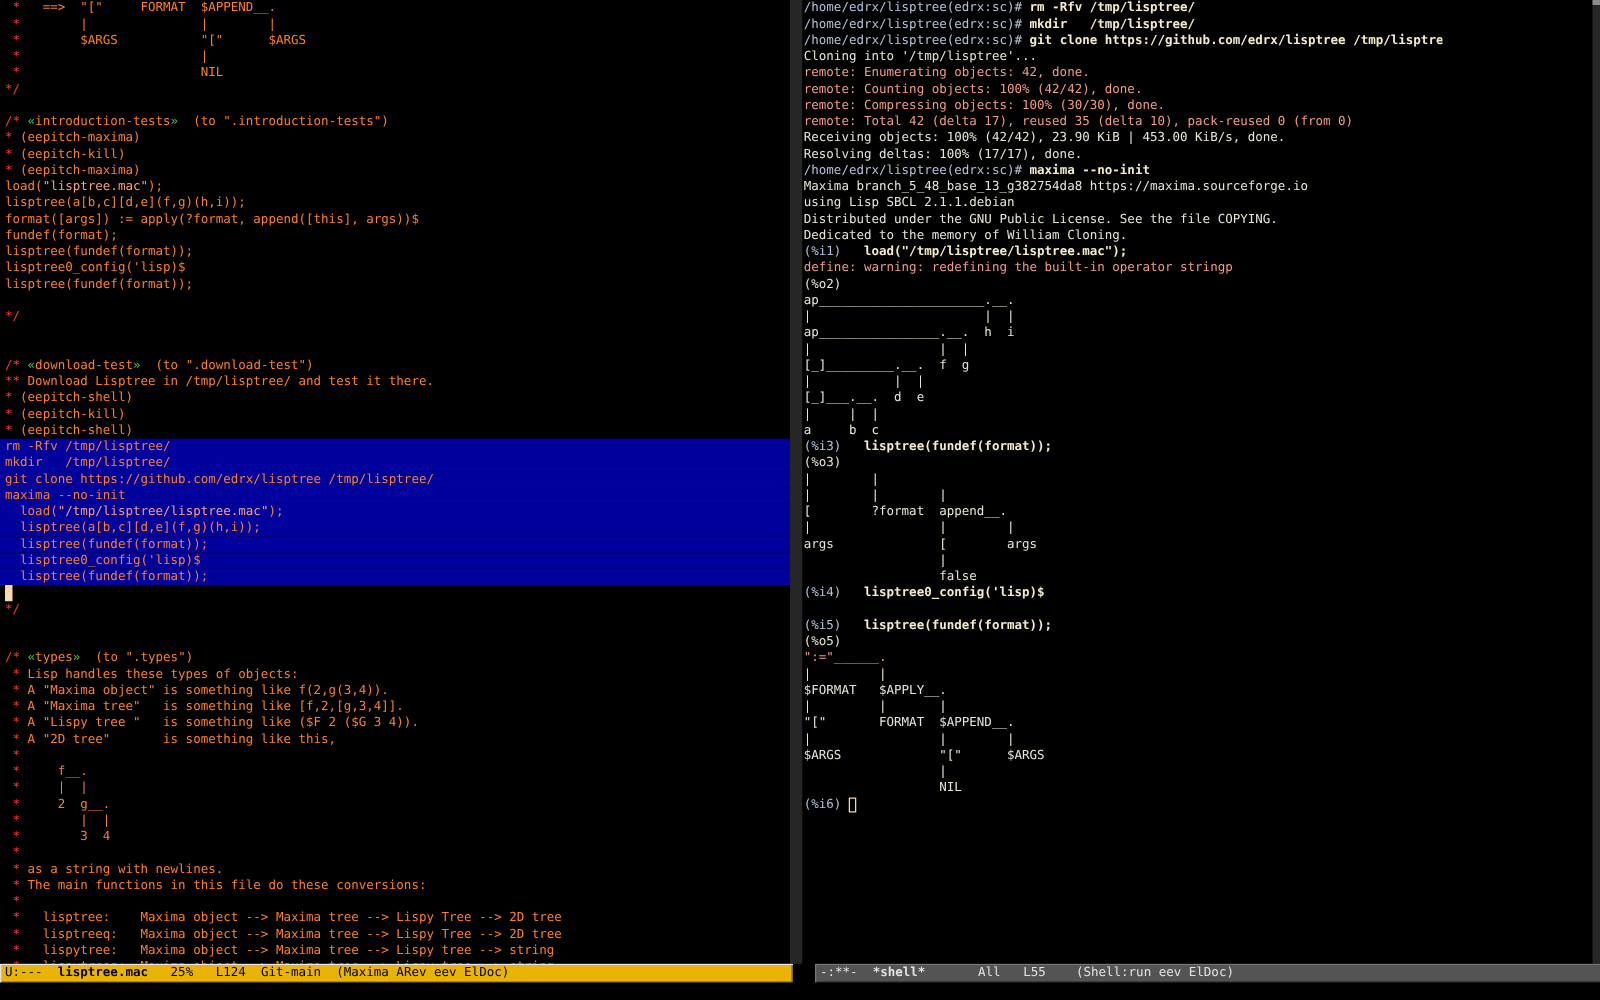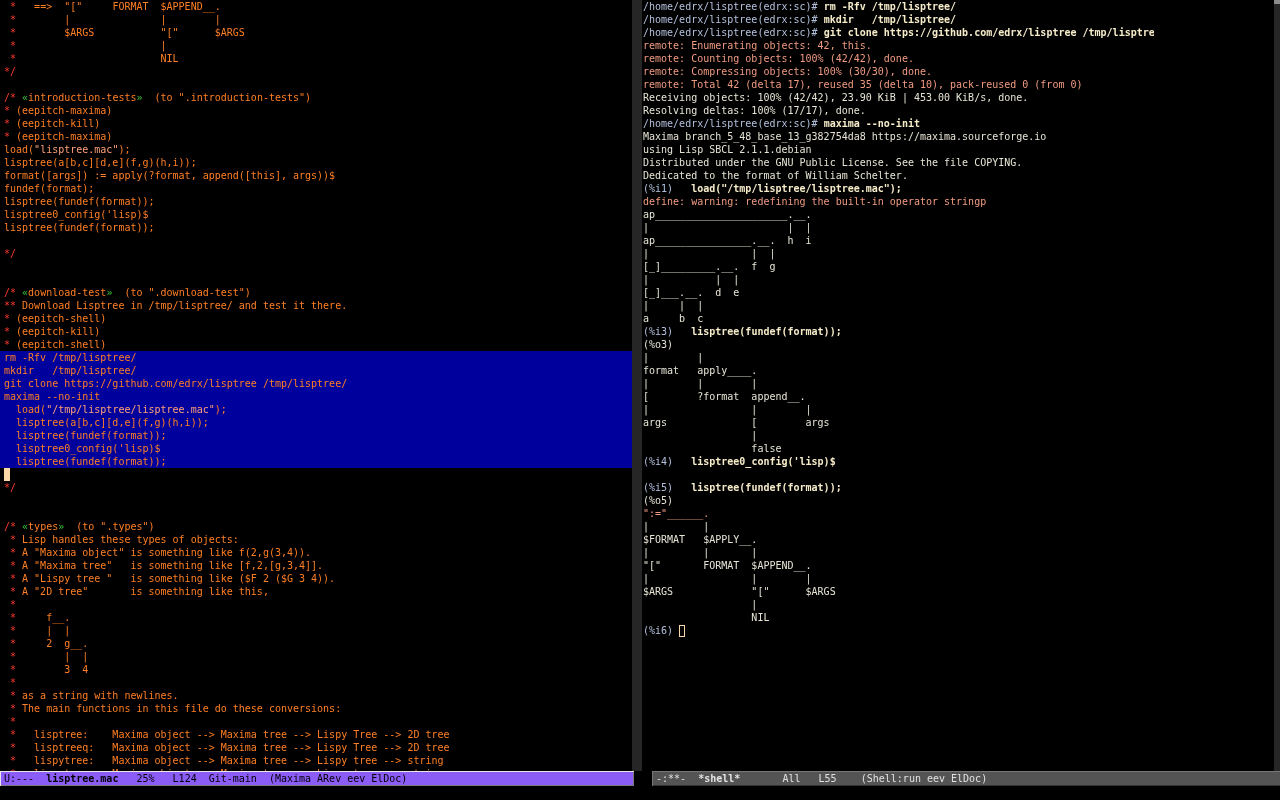--- a/index.html
+++ b/index.html
@@ -21,21 +21,21 @@
   .c-st{color:#ffa07a}
   .c-w{color:#e7e4d5}
   .c-pr{color:#b3c0dd}
   .c-in{color:#f6ecca;font-weight:bold}
   .c-sa{color:#f19b82}
   .cursor-block{display:inline-block;width:6px;height:13px;background:#fad8a8;vertical-align:top}
   .cursor-hollow{display:inline-block;box-sizing:border-box;width:6px;height:12px;margin-top:1px;
                  border:1px solid #fad8a8;vertical-align:top}
   .modeline{position:absolute;top:771px;height:15px;white-space:pre;padding-left:4px;
             font-size:10px;line-height:15px;overflow:hidden}
-  .ml-left{left:0;width:630px;background:#8b5cf6;color:#000;
+  .ml-left{left:0;width:630px;background:#eab308;color:#000;
            box-shadow:inset 1px 1px 0 #e6e6e6, inset -1px -1px 0 #7a7a7a}
   .ml-right{left:652px;width:642px;background:#545454;color:#e2e2e2;
             box-shadow:inset 1px 1px 0 #777, inset -1px -1px 0 #333}
   .ml-buf{font-weight:bold}
   .minibuffer{position:absolute;left:0;top:786px;width:1280px;height:14px;background:#000}
 </style>
 </head>
 <body>
 
 <div class="screen">
@@ -105,46 +105,47 @@
       </div>
   </div>
 
   <div class="divider"></div>
 
   <div class="window win-right" id="right-window">
     <div id="right-lines">
         <div class="line"><span class="c-pr">/home/edrx/lisptree(edrx:sc)# </span><span class="c-in">rm -Rfv /tmp/lisptree/</span></div>
         <div class="line"><span class="c-pr">/home/edrx/lisptree(edrx:sc)# </span><span class="c-in">mkdir   /tmp/lisptree/</span></div>
         <div class="line"><span class="c-pr">/home/edrx/lisptree(edrx:sc)# </span><span class="c-in">git clone https://github.com/edrx/lisptree /tmp/lisptree/</span></div>
-        <div class="line"><span class="c-sa">remote: Enumerating objects: 42, this.</span></div>
+        <div class="line"><span class="c-w">Cloning into '/tmp/lisptree'...</span></div>
+        <div class="line"><span class="c-sa">remote: Enumerating objects: 42, done.</span></div>
         <div class="line"><span class="c-sa">remote: Counting objects: 100% (42/42), done.</span></div>
         <div class="line"><span class="c-sa">remote: Compressing objects: 100% (30/30), done.</span></div>
         <div class="line"><span class="c-sa">remote: Total 42 (delta 17), reused 35 (delta 10), pack-reused 0 (from 0)</span></div>
         <div class="line"><span class="c-w">Receiving objects: 100% (42/42), 23.90 KiB | 453.00 KiB/s, done.</span></div>
         <div class="line"><span class="c-w">Resolving deltas: 100% (17/17), done.</span></div>
         <div class="line"><span class="c-pr">/home/edrx/lisptree(edrx:sc)# </span><span class="c-in">maxima --no-init</span></div>
         <div class="line"><span class="c-w">Maxima branch_5_48_base_13_g382754da8 https://maxima.sourceforge.io</span></div>
         <div class="line"><span class="c-w">using Lisp SBCL 2.1.1.debian</span></div>
         <div class="line"><span class="c-w">Distributed under the GNU Public License. See the file COPYING.</span></div>
-        <div class="line"><span class="c-w">Dedicated to the format of William Schelter.</span></div>
+        <div class="line"><span class="c-w">Dedicated to the memory of William Cloning.</span></div>
         <div class="line"><span class="c-pr">(%i1)</span><span class="c-in">   load("/tmp/lisptree/lisptree.mac");</span></div>
         <div class="line"><span class="c-sa">define: warning: redefining the built-in operator stringp</span></div>
+        <div class="line"><span class="c-w">(%o2)</span></div>
         <div class="line"><span class="c-w">ap______________________.__.</span></div>
         <div class="line"><span class="c-w">|                       |  |</span></div>
         <div class="line"><span class="c-w">ap________________.__.  h  i</span></div>
         <div class="line"><span class="c-w">|                 |  |</span></div>
         <div class="line"><span class="c-w">[_]_________.__.  f  g</span></div>
         <div class="line"><span class="c-w">|           |  |</span></div>
         <div class="line"><span class="c-w">[_]___.__.  d  e</span></div>
         <div class="line"><span class="c-w">|     |  |</span></div>
         <div class="line"><span class="c-w">a     b  c</span></div>
         <div class="line"><span class="c-pr">(%i3)</span><span class="c-in">   lisptree(fundef(format));</span></div>
         <div class="line"><span class="c-w">(%o3)</span></div>
         <div class="line"><span class="c-w">|        |</span></div>
-        <div class="line"><span class="c-w">format   apply____.</span></div>
         <div class="line"><span class="c-w">|        |        |</span></div>
         <div class="line"><span class="c-w">[        ?format  append__.</span></div>
         <div class="line"><span class="c-w">|                 |        |</span></div>
         <div class="line"><span class="c-w">args              [        args</span></div>
         <div class="line"><span class="c-w">                  |</span></div>
         <div class="line"><span class="c-w">                  false</span></div>
         <div class="line"><span class="c-pr">(%i4)</span><span class="c-in">   lisptree0_config('lisp)$</span></div>
         <div class="line"></div>
         <div class="line"><span class="c-pr">(%i5)</span><span class="c-in">   lisptree(fundef(format));</span></div>
         <div class="line"><span class="c-w">(%o5)</span></div>

